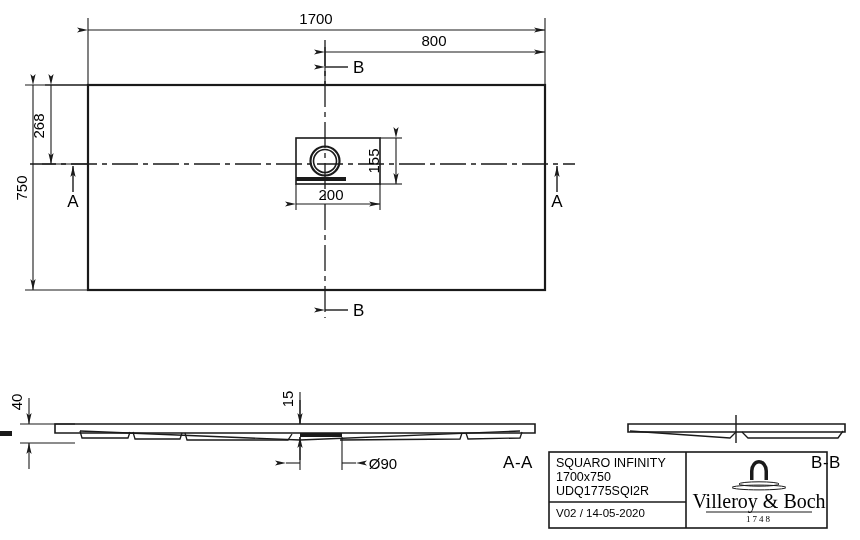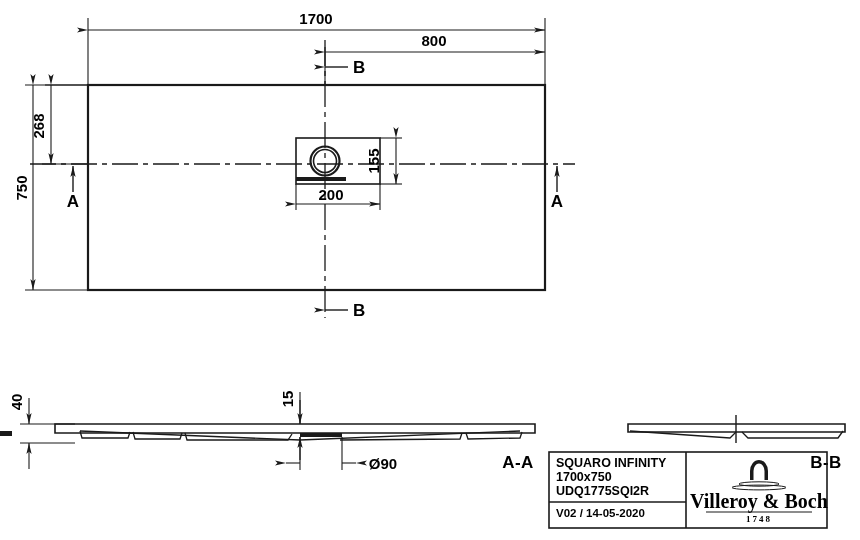--- a/index.html
+++ b/index.html
@@ -1,21 +1,21 @@
 <!DOCTYPE html>
 <html><head>
 <meta charset="utf-8">
 <style>
   html,body{margin:0;padding:0;background:#ffffff;}
   body{
     width:860px;height:540px;position:relative;overflow:hidden;
     font-family:"Liberation Sans", sans-serif;
     color:#000;
   }
-  #stage{position:absolute;left:0;top:0;width:860px;height:540px;font-weight:bold;}
+  #stage{position:absolute;left:0;top:0;width:860px;height:540px;}
   svg{display:block;}
   .dimtext{
     font-family:"Liberation Sans", sans-serif;
     font-size:15px;
     fill:#000;
   }
   .marktext{
     font-family:"Liberation Sans", sans-serif;
     font-size:17px;
     fill:#000;

